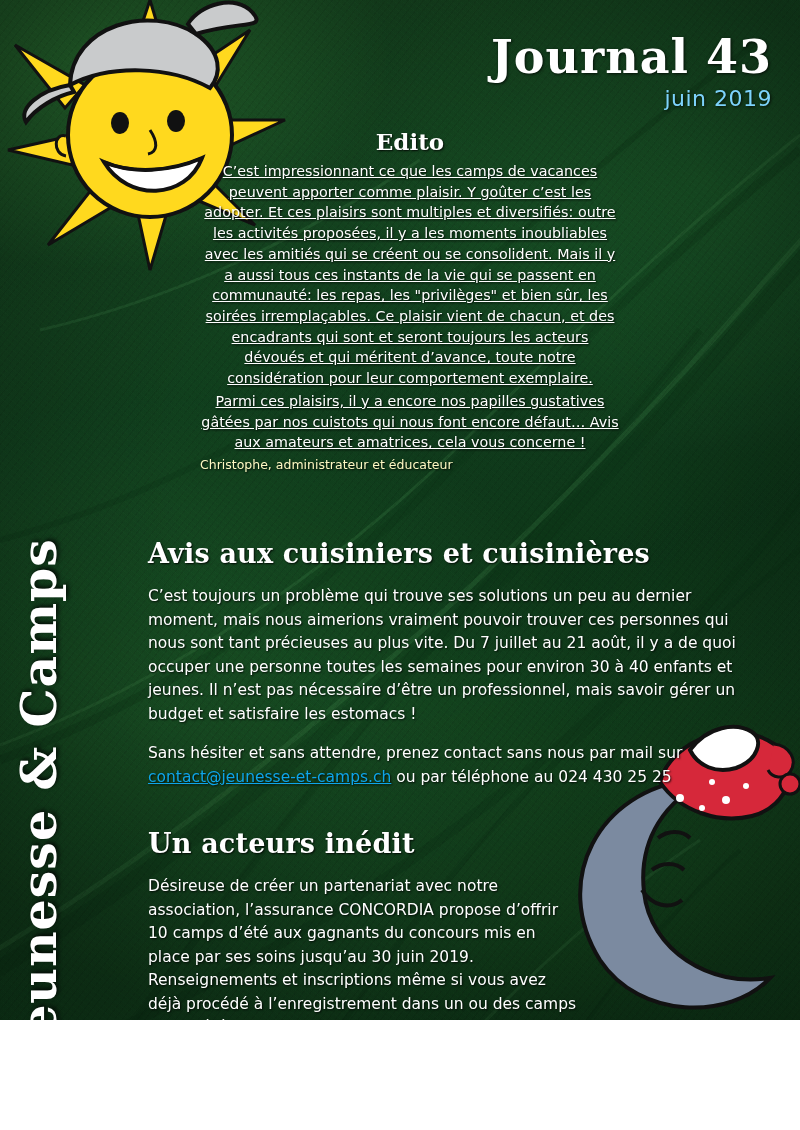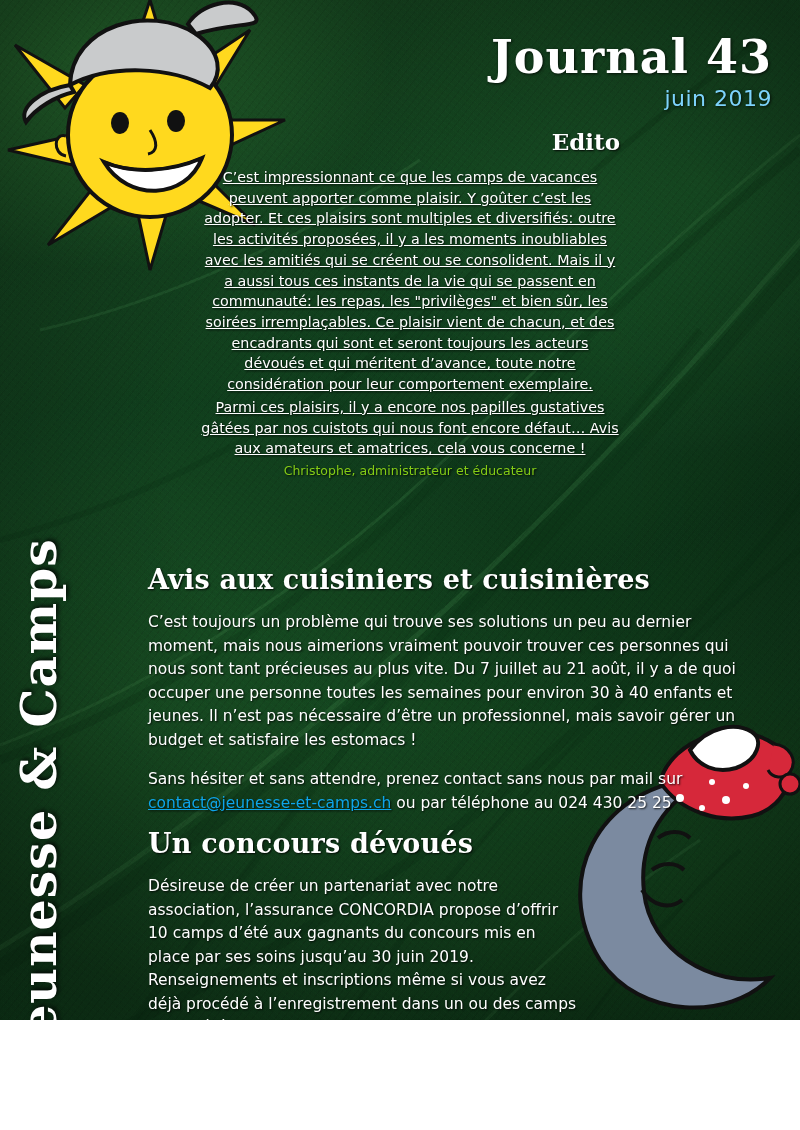--- a/index.html
+++ b/index.html
@@ -114,37 +114,36 @@
     left: 200px;
     top: 128px;
     width: 420px;
     color: #ffffff;
     text-shadow: 1px 1px 2px rgba(0,0,0,0.85);
   }
   .edito-heading {
     font-family: "DejaVu Serif", serif;
     font-weight: bold;
     font-size: 23px;
-    margin-bottom: 12px;
-    text-align: right;
+    margin-bottom: 6px;
+    text-align: center;
   }
   .edito-body {
     font-size: 14.3px;
     line-height: 1.45;
     text-align: center;
     text-decoration: underline;
   }
   .edito-body p {
     margin: 0 0 2px 0;
   }
   .edito-signature {
     font-size: 12.5px;
-    text-align: center;
     margin-top: 4px;
-    color: #84cc16;
+    color: #fef9c3;
   }
 
   .article {
     position: absolute;
     color: #ffffff;
     text-shadow: 1px 1px 2px rgba(0,0,0,0.85);
   }
   .article-title {
     font-family: "DejaVu Serif", serif;
     font-weight: bold;
@@ -162,21 +161,21 @@
   .article-body p:last-child {
     margin-bottom: 0;
   }
   .mail-link {
     color: #0ea5e9;
     text-decoration: underline;
   }
 
   #article-cooks {
     left: 148px;
-    top: 564px;
+    top: 538px;
     width: 600px;
   }
   #article-contest {
     left: 148px;
     top: 828px;
     width: 430px;
   }
 </style>
 </head>
 <body>
@@ -276,19 +275,19 @@
 
   <div class="article" id="article-cooks">
     <div class="article-title">Avis aux cuisiniers et cuisinières</div>
     <div class="article-body">
       <p>C’est toujours un problème qui trouve ses solutions un peu au dernier moment, mais nous aimerions vraiment pouvoir trouver ces personnes qui nous sont tant précieuses au plus vite. Du 7 juillet au 21 août, il y a de quoi occuper une personne toutes les semaines pour environ 30 à 40 enfants et jeunes. Il n’est pas nécessaire d’être un professionnel, mais savoir gérer un budget et satisfaire les estomacs !</p>
       <p><span>Sans hésiter et sans attendre, prenez contact sans nous par mail sur </span><a class="mail-link" href="#">contact@jeunesse-et-camps.ch</a><span> ou par téléphone au 024 430 25 25</span></p>
     </div>
   </div>
 
   <div class="article" id="article-contest">
-    <div class="article-title">Un concours dévoués</div>
+    <div class="article-title">Un acteurs inédit</div>
     <div class="article-body">
       <p>Désireuse de créer un partenariat avec notre association, l’assurance CONCORDIA propose d’offrir 10 camps d’été aux gagnants du concours mis en place par ses soins jusqu’au 30 juin 2019. Renseignements et inscriptions même si vous avez déjà procédé à l’enregistrement dans un ou des camps de cet été sur notre site Internet: http://jeunesse-et-camps/camps.</p>
     </div>
   </div>
 
 </div>
 
 </body></html>

